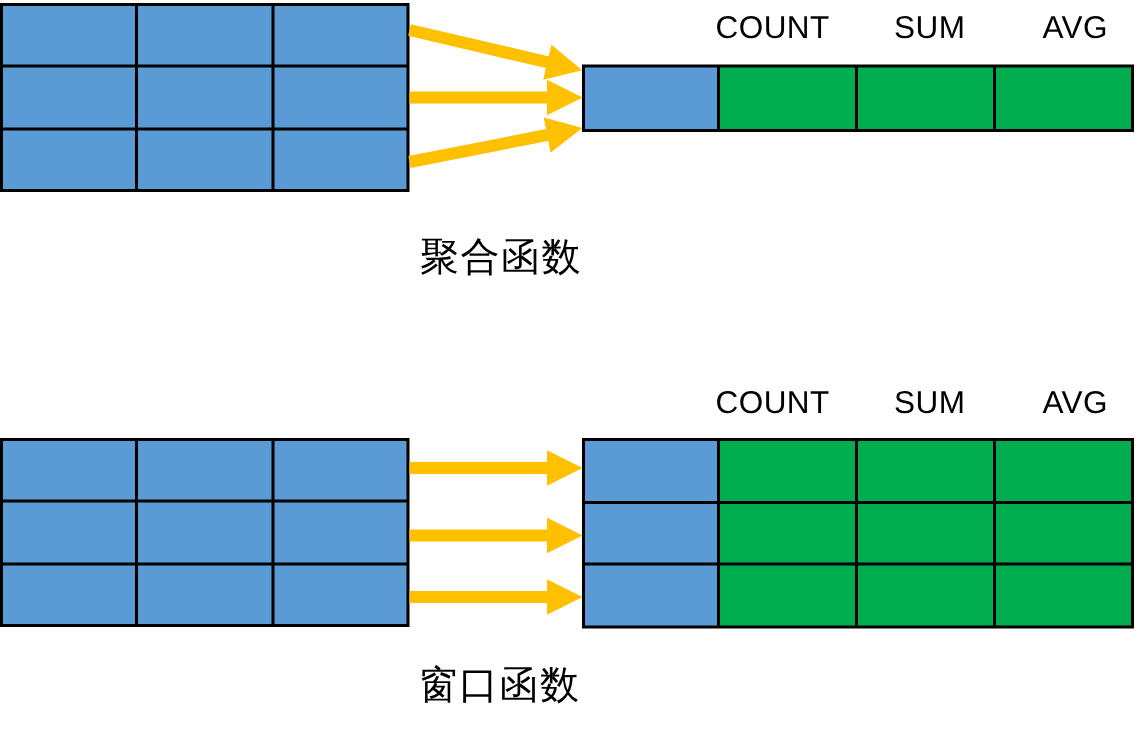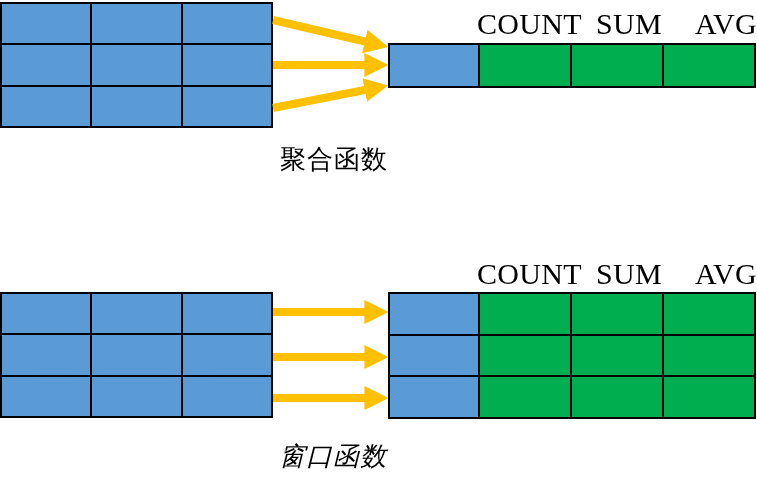--- a/index.html
+++ b/index.html
@@ -24,42 +24,41 @@
   }
   .tbl .cell { width: 100%; height: 100%; }
 
   #agg-source  { left: 0px;   top: 2px;   width: 273px; height: 126px; }
   #agg-result  { left: 388px; top: 43px;  width: 368px; height: 45px; }
   #win-source  { left: 0px;   top: 292px; width: 273px; height: 126px; }
   #win-result  { left: 388px; top: 292px; width: 368px; height: 127px; }
 
   .hdr {
     position: absolute;
-    font-size: 30px;
+    font-size: 21px;
     line-height: 1.1;
     color: var(--text, #000000);
     letter-spacing: 0.3px;
     white-space: nowrap;
-    font-family: Liberation Serif, serif;
   }
   .hdr-count { left: 477px; }
   .hdr-sum   { left: 596px; }
   .hdr-avg   { left: 657px; margin-left: 38px; }
   .hdr-top    { top: 7px; }
   .hdr-bottom { top: 257px; }
 
   .caption {
     position: absolute;
     font-size: 26px;
     color: var(--text, #000000);
     letter-spacing: 1px;
     white-space: nowrap;
   }
-  #agg-caption { left: 280px; top: 142px; font-family: Liberation Mono, monospace; }
-  #win-caption { left: 279px; top: 439px; font-style: italic; }
+  #agg-caption { left: 280px; top: 154px; font-family: Liberation Mono, monospace; }
+  #win-caption { left: 279px; top: 439px; }
 
   svg.arrows { position: absolute; overflow: visible; }
   #agg-arrows { left: 266px; top: 6px;   width: 128px; height: 112px; }
   #win-arrows { left: 266px; top: 300px; width: 128px; height: 108px; }
   .arrow-line {
     stroke: var(--arrow-yellow, #FFC000);
     stroke-width: 8;
     fill: none;
   }
 </style>

